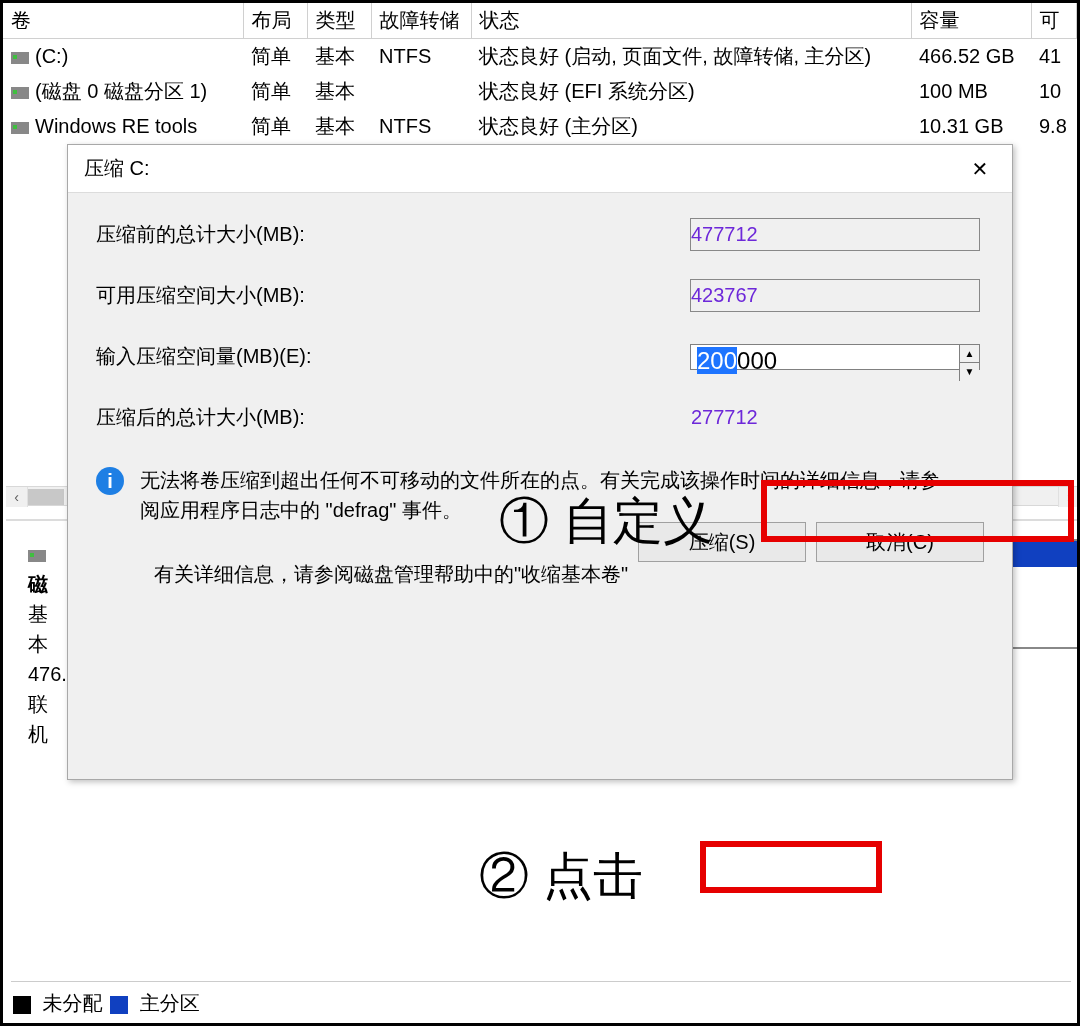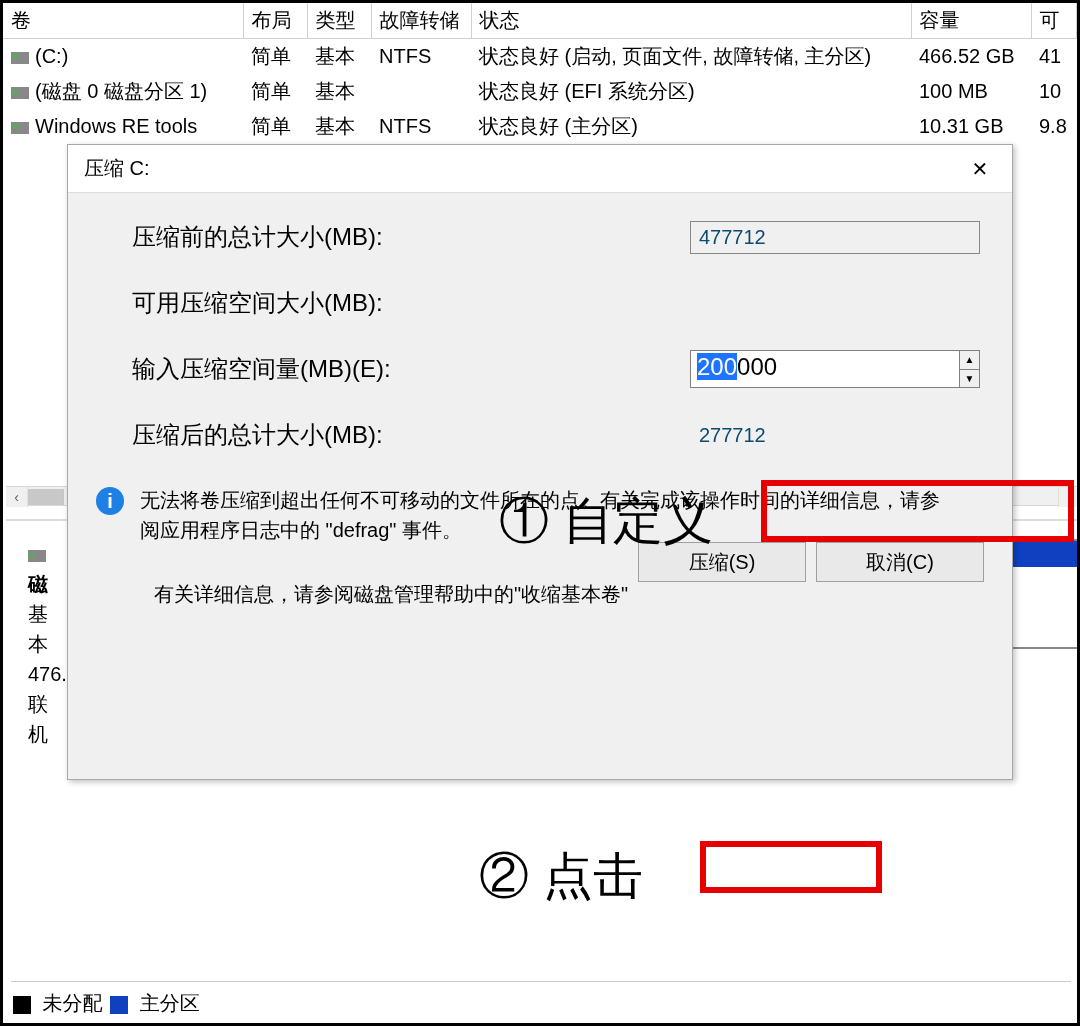--- a/index.html
+++ b/index.html
@@ -98,37 +98,37 @@
     height:48px; background:#fff;
     border-bottom:1px solid #dcdcdc;
     display:flex; align-items:center; justify-content:space-between;
     padding:0 12px 0 16px;
     font-size:20px;
   }
   .closebtn { width:40px; text-align:center; font-size:20px; }
 
   .dlg-body { padding:28px 28px 12px 28px; position:relative; }
   .row { display:flex; align-items:center; margin-bottom:34px; }
-  .row label { width:320px; font-size:24px;margin-left:36px; }
+  .row label { width:320px; font-size:20px; }
   .row .field {
     position:absolute; left:622px; width:290px;
   }
   .ro-field {
     background:#f0f0f0; border:1px solid #888;
-    padding:4px 8px; font-size:20px; width:290px;
-    color:#0c4a6e;
+    padding:4px 0; font-size:20px; width:290px;
+    color:#6d28d9;
   }
   .ro-field.plain { border-color:transparent; }
 
   
   .spinwrap {
     position:relative; width:290px;
   }
   .spin-input {
-    width:100%; height:38px; font-size:24px;
+    width:100%; height:26px; font-size:24px;
     padding:2px 22px 2px 6px;
     border:1px solid #808080;
     background:#fff;
   }
   .spin-btns {
     position:absolute; right:1px; top:1px;
     width:20px; height:36px;
     display:flex; flex-direction:column;
   }
   .spin-btns div {
@@ -252,20 +252,23 @@
   <div class="dlg-body">
     <div class="row">
       <label>压缩前的总计大小(MB):</label>
       <div class="field">
           <div class="ro-field">477712</div>
         </div>
     </div>
 
     <div class="row">
       <label>可用压缩空间大小(MB):</label>
+      <div class="field">
+          <div class="ro-field">423767</div>
+        </div>
     </div>
 
     <div class="row">
       <label>输入压缩空间量(MB)(E):</label>
       <div class="field">
         <div class="spinwrap">
           <div class="spin-input"><span class="hl">200</span><span>000</span></div>
           <div class="spin-btns">
             <div>▲</div>
             <div>▼</div>

